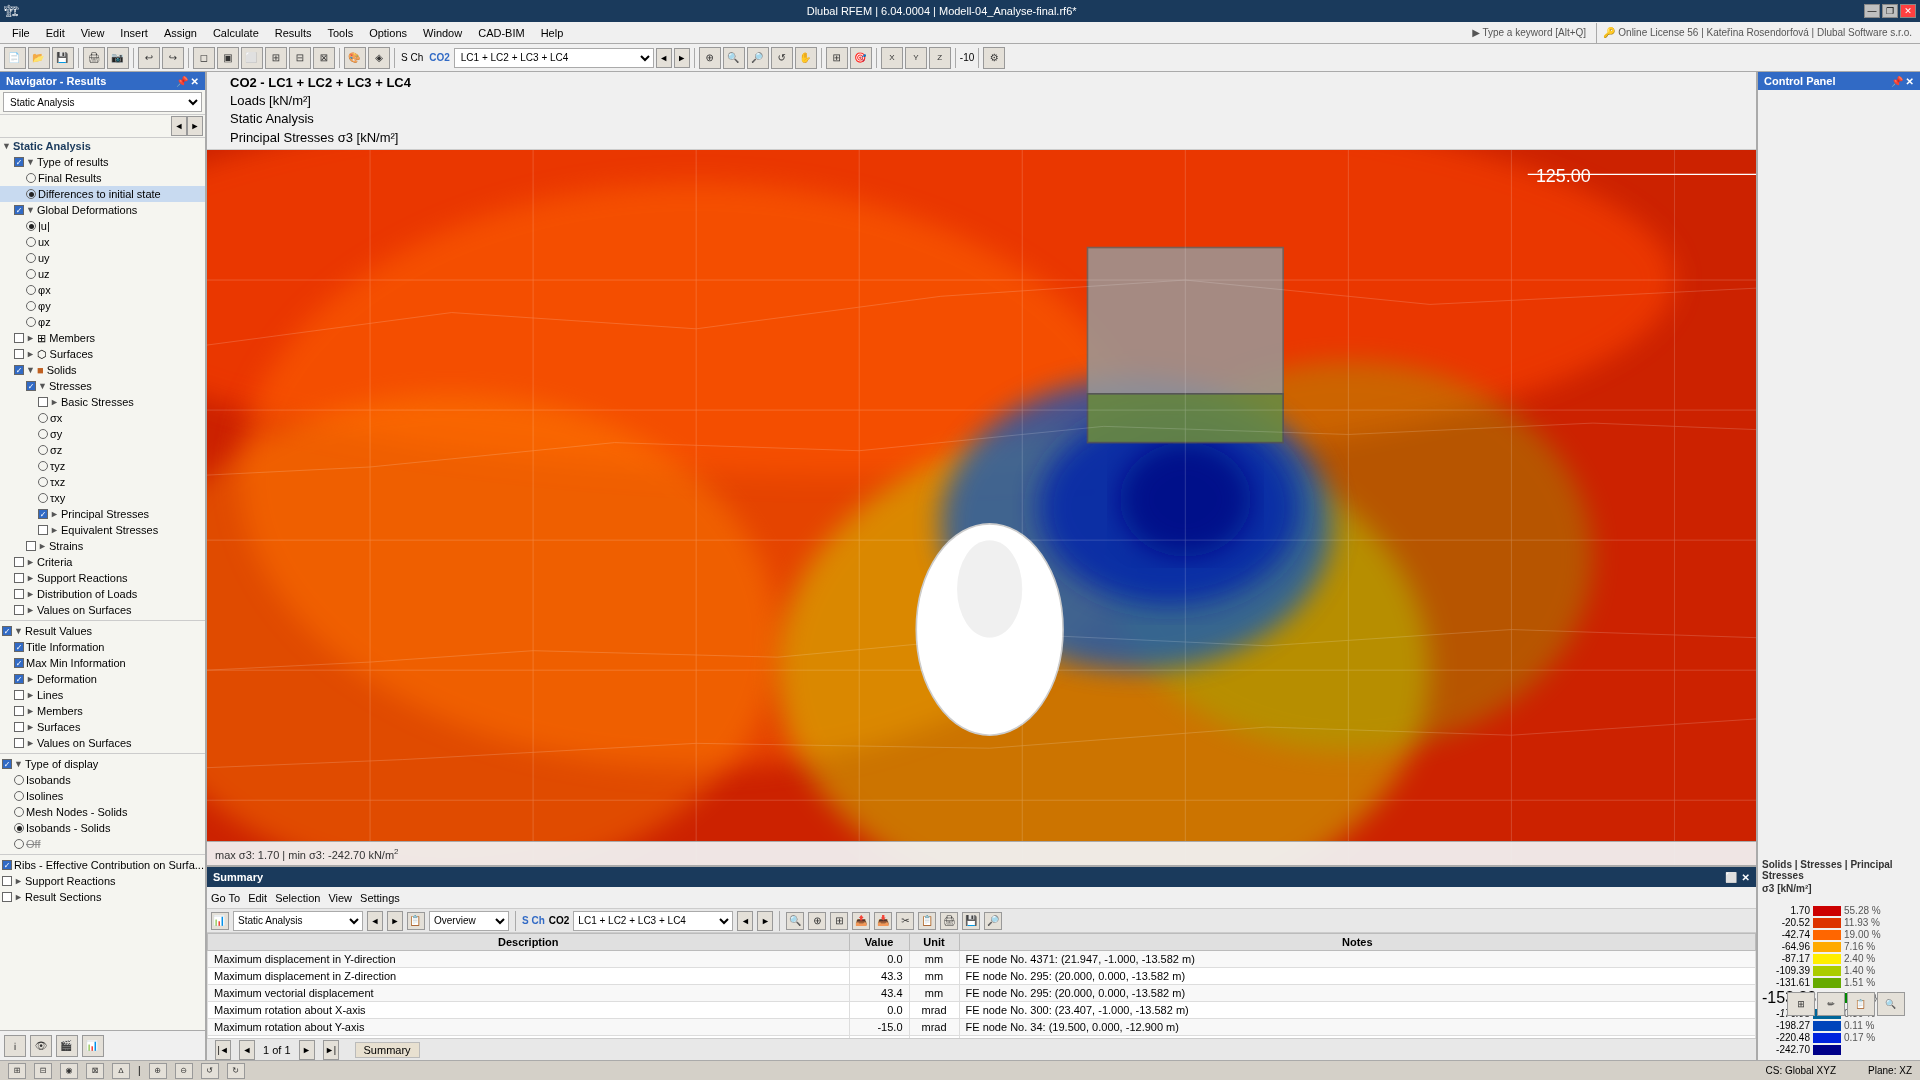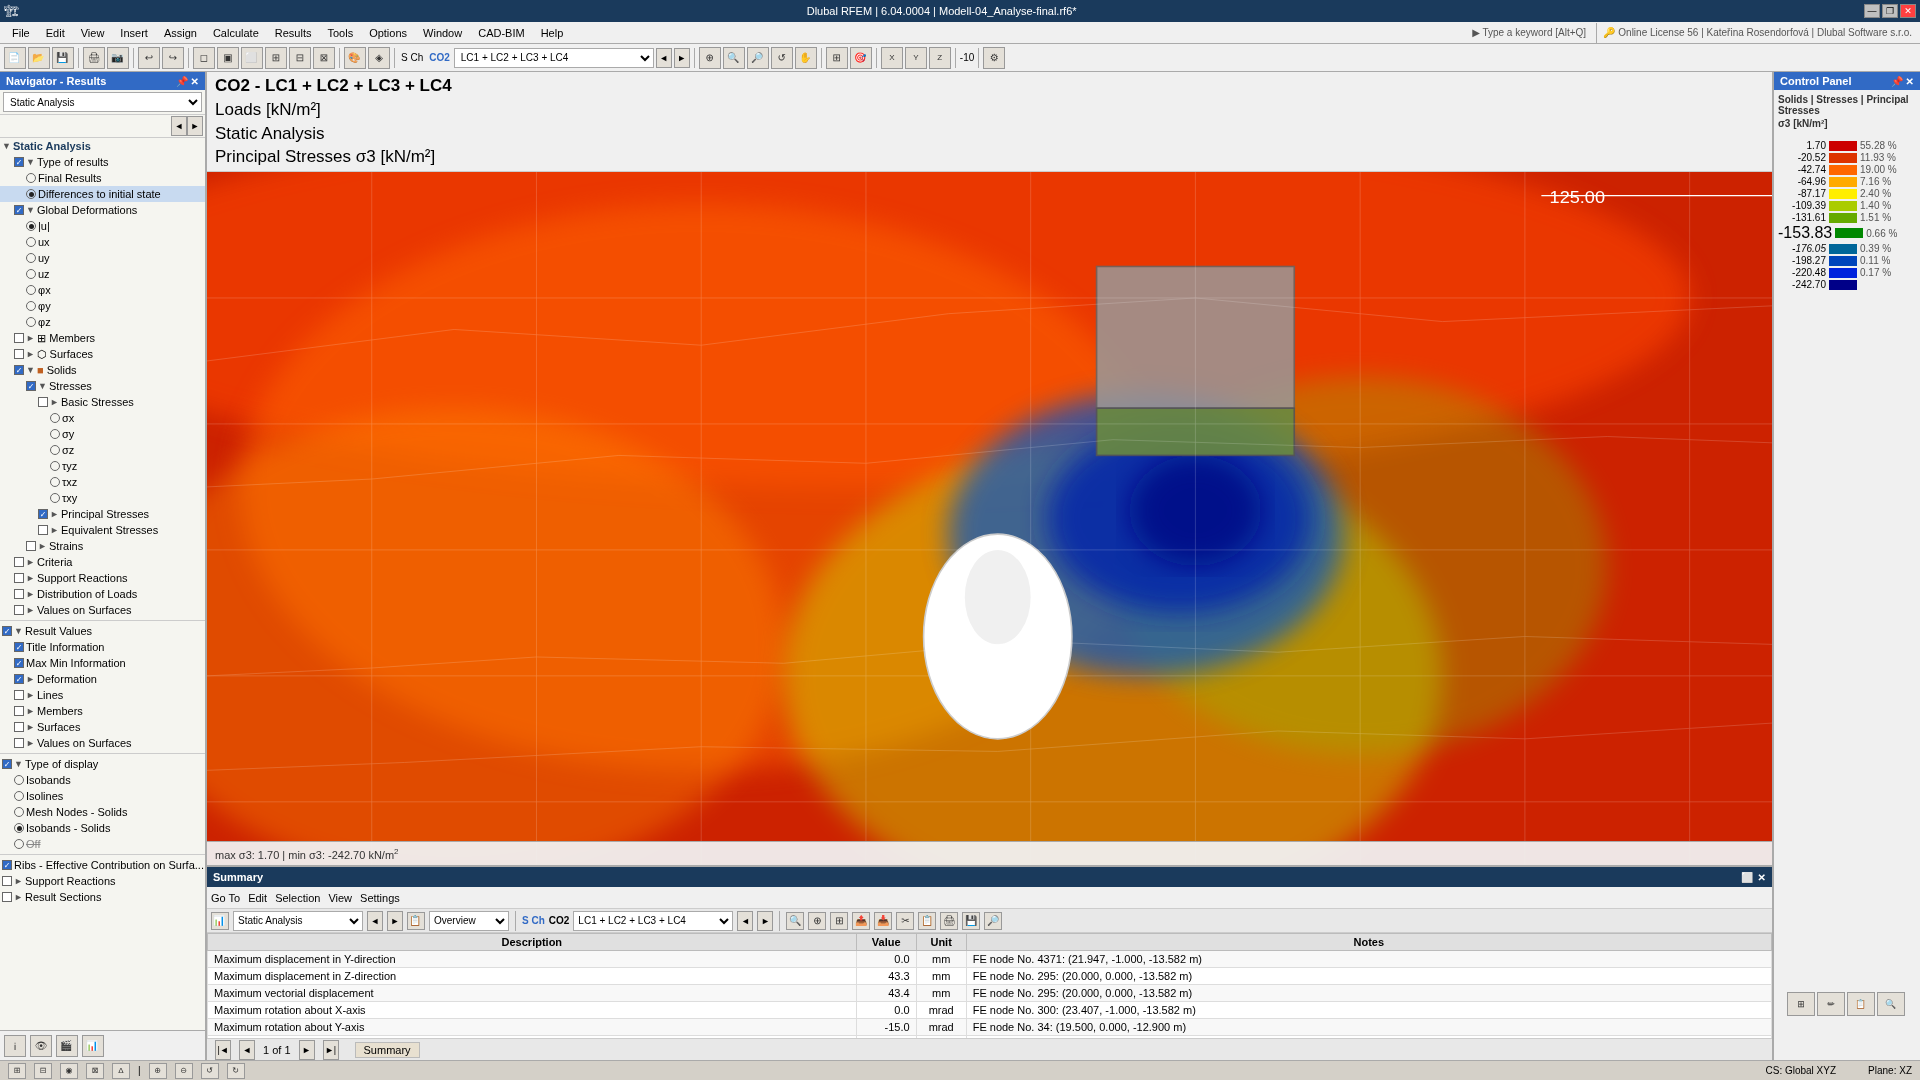--- a/index.html
+++ b/index.html
@@ -95,21 +95,21 @@
       display: flex;
       align-items: center;
       padding: 1px 2px;
       cursor: pointer;
       white-space: nowrap;
       height: 16px;
     }
     .nav-indent-1 { padding-left: 14px; }
     .nav-indent-2 { padding-left: 26px; }
     .nav-indent-3 { padding-left: 38px; }
-    .nav-indent-4 { padding-left: 50px; }
+    .nav-indent-4 { padding-left: 38px; }
     .radio-circle { width: 10px; height: 10px; border: 1px solid #666; border-radius: 50%; display: inline-flex; align-items: center; justify-content: center; margin-right: 2px; flex-shrink: 0; }
     .radio-filled::after { content: ''; width: 5px; height: 5px; background: #222; border-radius: 50%; }
     .checkbox-sq { width: 10px; height: 10px; border: 1px solid #666; display: inline-flex; align-items: center; justify-content: center; margin-right: 2px; flex-shrink: 0; background: white; }
     .checkbox-sq.checked { background: #316ac5; }
     .checkbox-sq.checked::after { content: '✓'; font-size: 8px; color: white; }
     .tri-expand { width: 10px; font-size: 9px; margin-right: 1px; color: #555; }
 
     
     #nav-bottom {
       height: 30px;
@@ -125,23 +125,23 @@
     #center-area {
       flex: 1;
       display: flex;
       flex-direction: column;
       overflow: hidden;
     }
 
     
     #info-bar {
       background: #f0f0f0;
-      padding: 2px 8px;
+      padding: 2px 23px;
       border-bottom: 1px solid #ccc;
-      font-size: 17px;
+      font-size: 13px;
       line-height: 1.4;
     }
 
     
     #viewport {
       flex: 1;
       position: relative;
       overflow: hidden;
       background: #222;
     }
@@ -167,26 +167,27 @@
       align-items: center;
       gap: 3px;
       margin: 1px 0;
     }
     .legend-color { width: 28px; height: 10px; flex-shrink: 0; }
     .legend-value { text-align: right; min-width: 45px; font-size: 10px; }
     .legend-pct { min-width: 35px; font-size: 10px; color: #555; }
 
     
     #right-panel {
-      width: 148px;
+      width: 164px;
       background: #f0f0f0;
       border-left: 2px solid #aaa;
       display: flex;
       flex-direction: column;
       overflow: hidden;
+      justify-content: space-between;
     }
     #right-panel-header {
       background: #316ac5;
       color: white;
       padding: 3px 6px;
       font-weight: bold;
       font-size: 11px;
       display: flex;
       align-items: center;
       justify-content: space-between;

